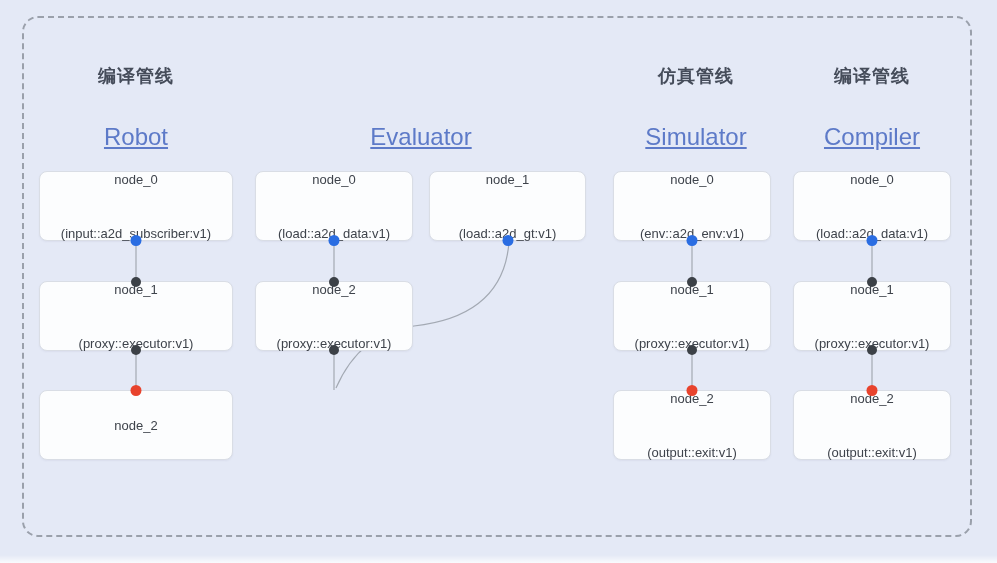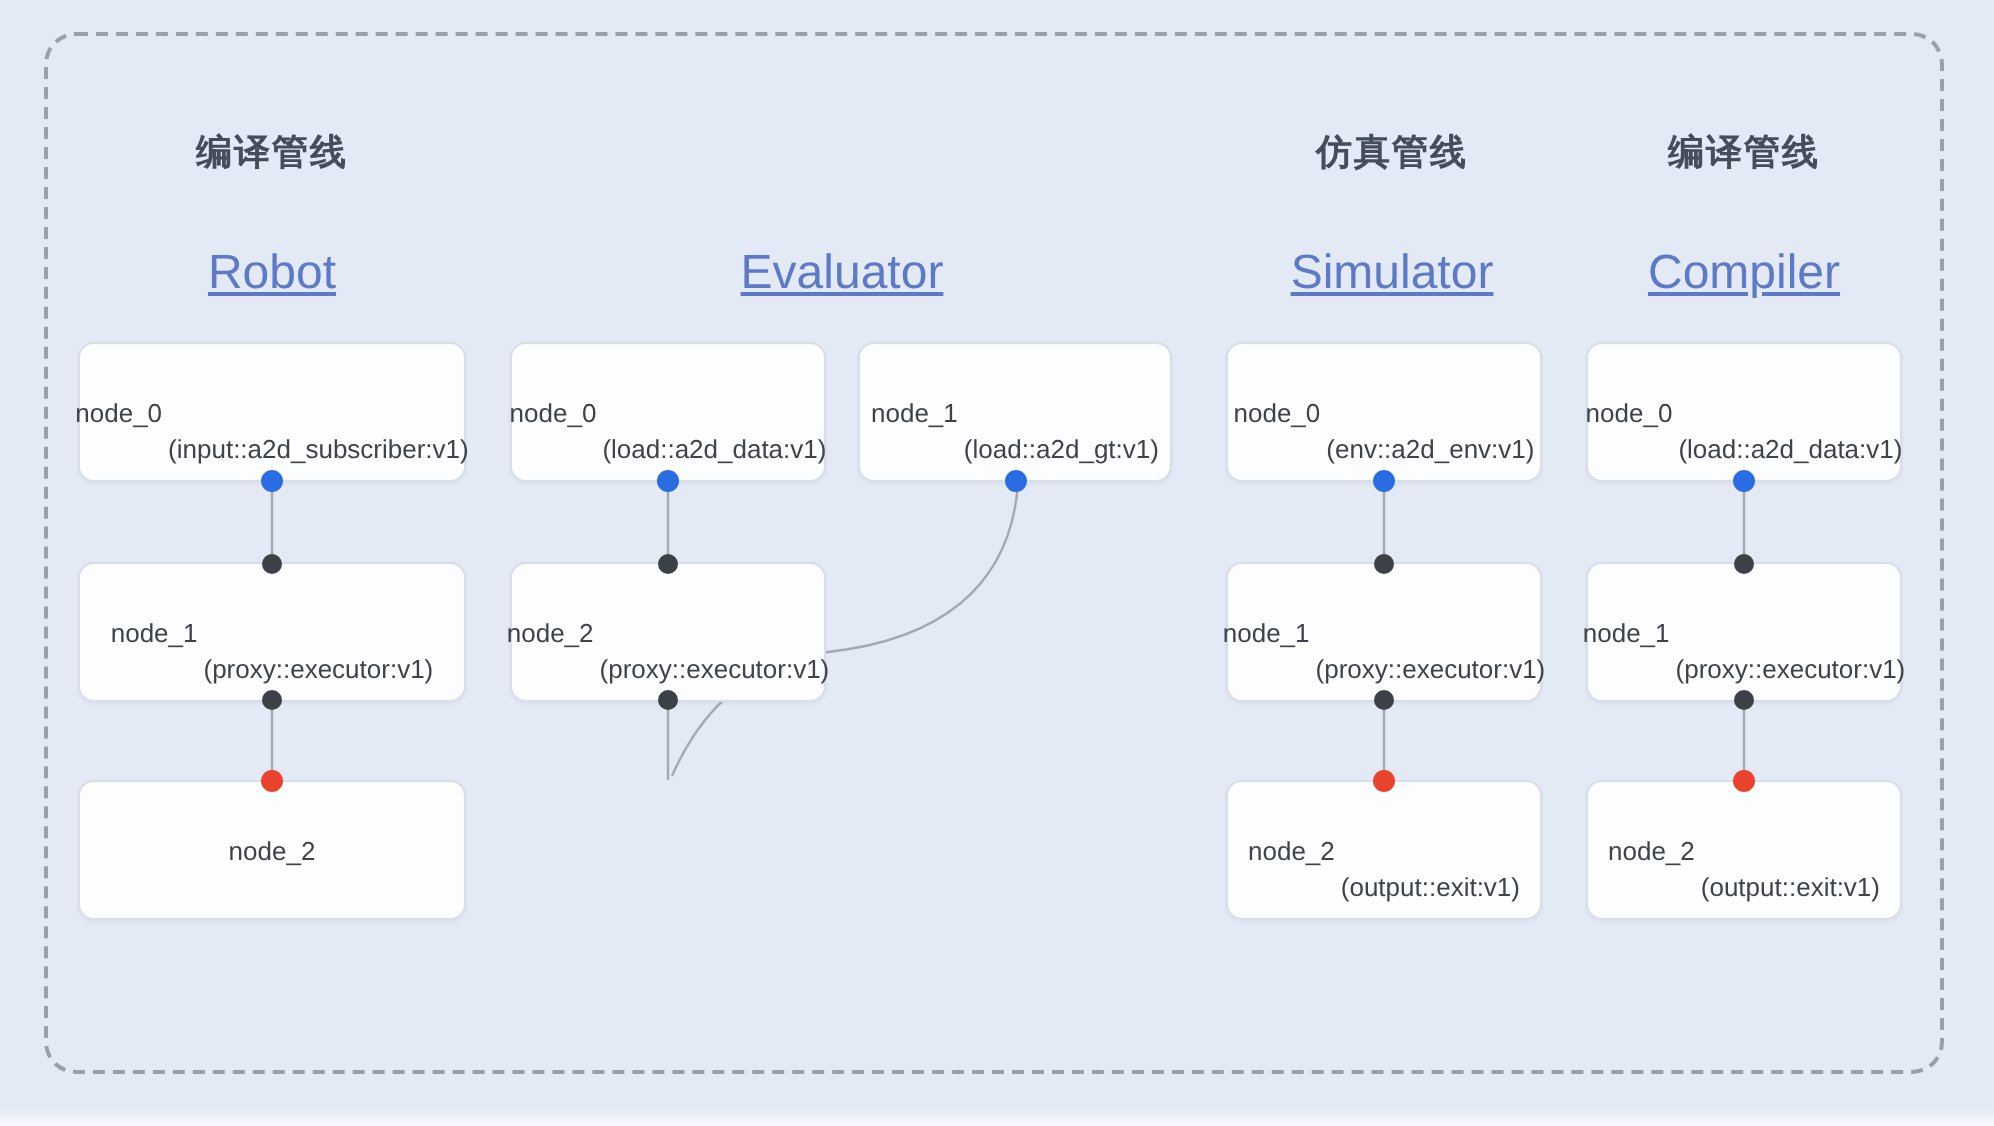--- a/index.html
+++ b/index.html
@@ -40,21 +40,21 @@
   }
   .title-en {
     position:absolute; top:123px; width:260px; text-align:center;
     font-size:24px; color:var(--title-en);text-decoration:underline;
   }
   .node {
     position:absolute; height:70px;
     background:var(--box-bg);
     border:1px solid var(--box-border);
     border-radius:8px;
-    display:flex; flex-direction:row; align-items:center; justify-content:center;
+    display:flex; flex-direction:column; align-items:center; justify-content:center;
     gap:3px;
     box-shadow:0 1px 2px rgba(60,70,100,.06);
   }
   .node .n-name { font-size:13px; color:var(--text-dark); }
   .node .n-type { font-size:13px; color:var(--text-dark);margin-top:36px; }
   .dot {
     position:absolute; left:50%; transform:translateX(-50%);
     border-radius:50%; width:11px; height:11px;
   }
   .dot.top { top:-6px; }

